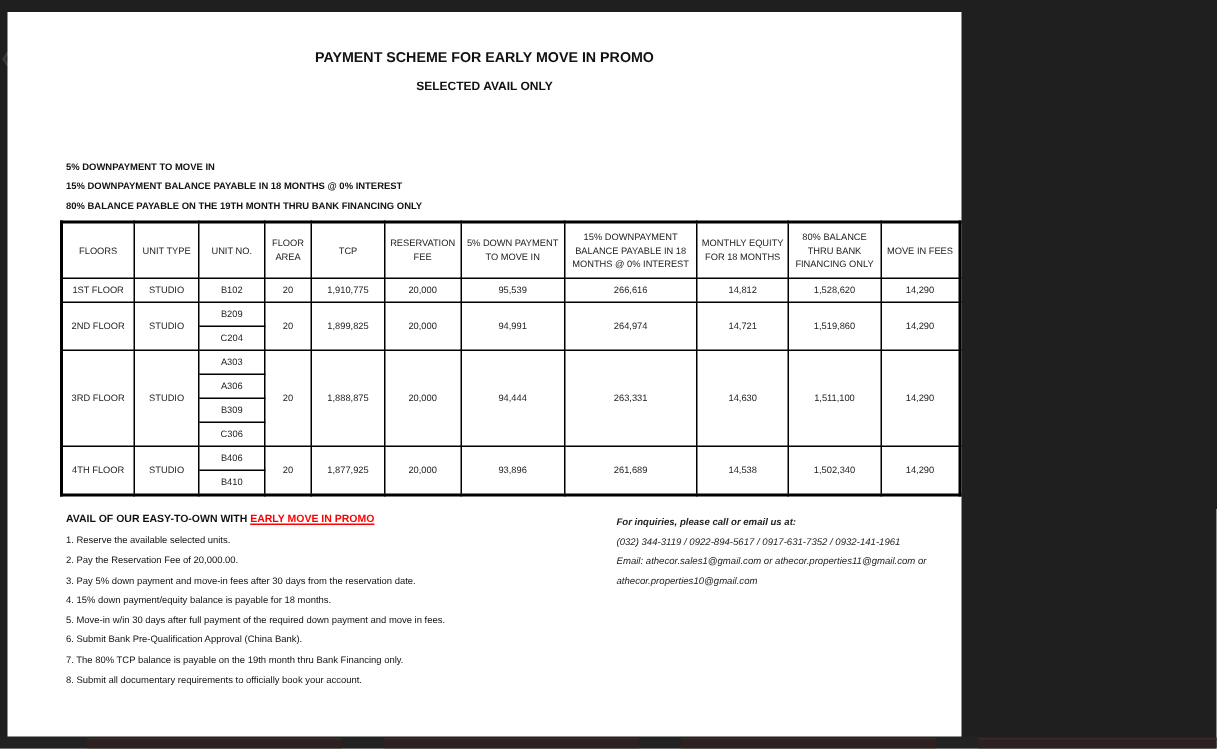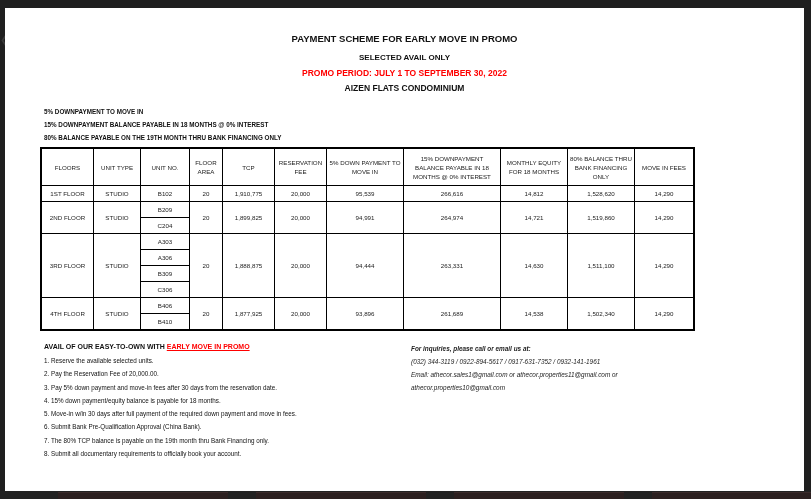--- a/index.html
+++ b/index.html
@@ -15,21 +15,21 @@
   }
   .thumb-strip {
     position: absolute; left: 0; right: 0; bottom: 0; height: 8px;
     background: #222;
   }
   .thumb {
     position: absolute; bottom: 0; height: 6px; width: 170px;
     background: #2c2020; border-top: 1px solid #3a2a2a;
   }
   .page {
-    position: absolute; left: 5px; top: 8px; width: 799px; height: 483px;
+    position: absolute; left: 5px; top: 8px; width: 636px; height: 483px;
     background: #ffffff;
   }
   .hdr { position: absolute; left: 0; right: 0; text-align: center; font-weight: bold; color: #111; }
   .h1 { top: 25px; font-size: 9.5px; }
   .h2 { top: 45px; font-size: 8px; }
   .h3 { top: 60px; font-size: 8.5px; color: #ff0000; }
   .h4 { top: 75px; font-size: 8.5px; }
   .terms { position: absolute; left: 39px; top: 97px; font-size: 6.3px; font-weight: bold; color: #111; }
   .terms div { height: 13px; line-height: 13px; }
 
@@ -66,22 +66,20 @@
 <div class="thumb-strip">
   <div class="thumb" style="left:58px"></div>
   <div class="thumb" style="left:256px"></div>
   <div class="thumb" style="left:454px"></div>
   <div class="thumb" style="left:652px"></div>
 </div>
 
 <div class="page">
   <div class="hdr h1">PAYMENT SCHEME FOR EARLY MOVE IN PROMO</div>
   <div class="hdr h2">SELECTED AVAIL ONLY</div>
-  <div class="hdr h3">PROMO PERIOD: JULY 1 TO SEPTEMBER 30, 2022</div>
-  <div class="hdr h4">AIZEN FLATS CONDOMINIUM</div>
 
   <div class="terms">
     <div>5% DOWNPAYMENT TO MOVE IN</div>
     <div>15% DOWNPAYMENT BALANCE PAYABLE IN 18 MONTHS @ 0% INTEREST</div>
     <div>80% BALANCE PAYABLE ON THE 19TH MONTH THRU BANK FINANCING ONLY</div>
   </div>
 
   <table class="scheme">
     <thead>
       <tr>

